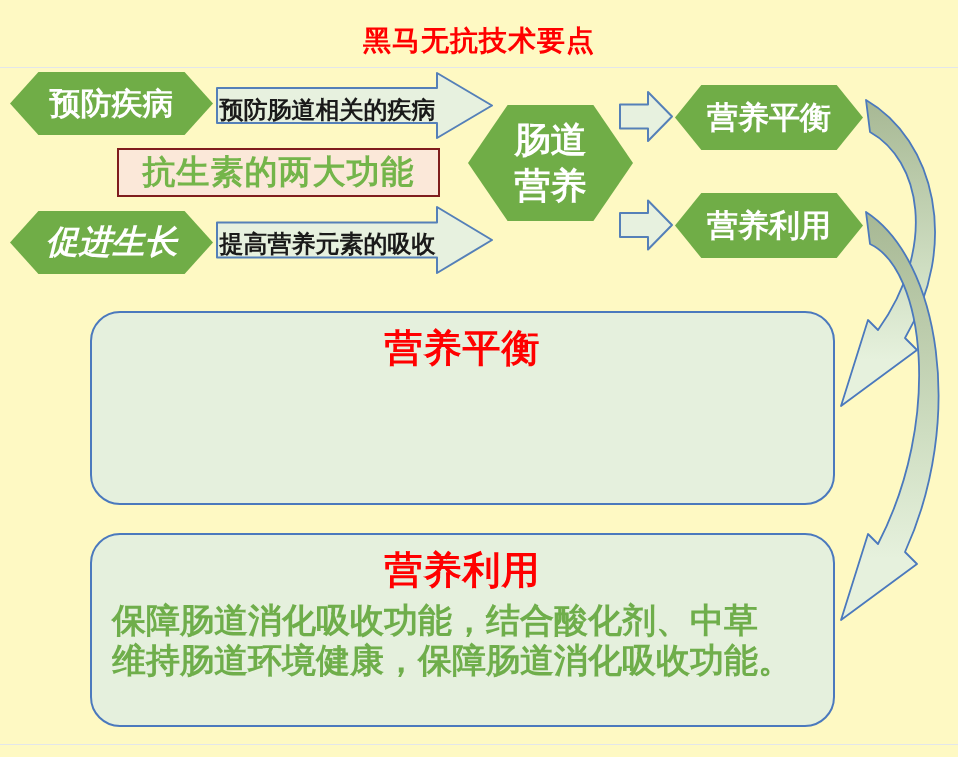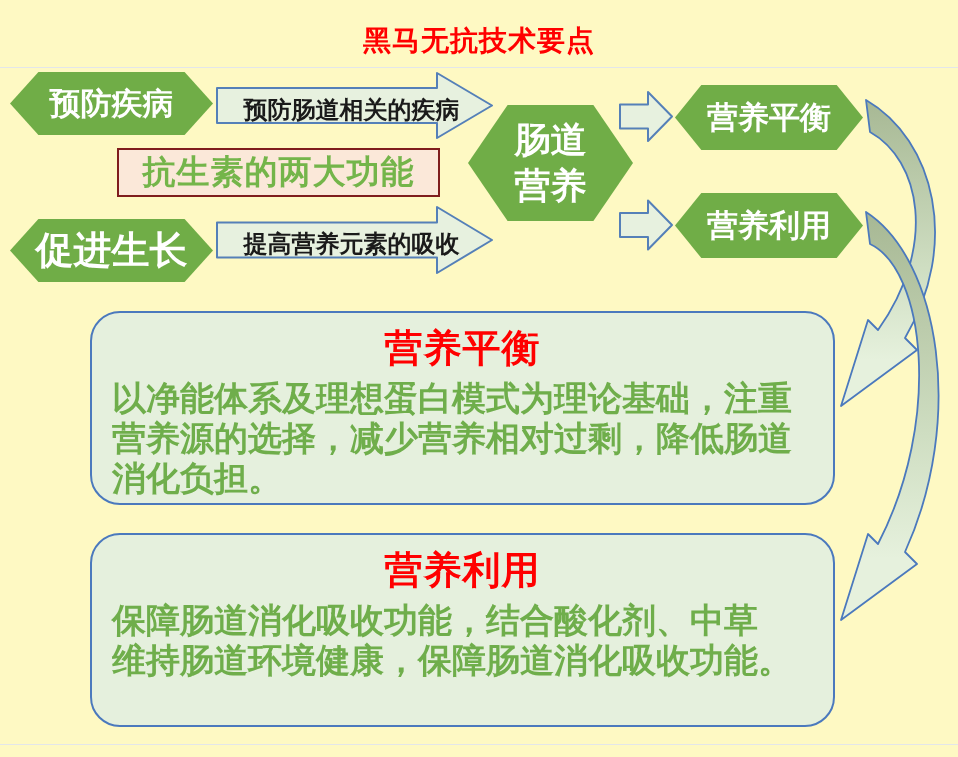--- a/index.html
+++ b/index.html
@@ -14,34 +14,34 @@
   .hr{position:absolute;left:0;width:958px;height:1px;background:#e3e6ea;}
   .hr-top{top:67px;}
   .hr-bottom{top:744px;}
 
   .hex{
     position:absolute;display:flex;align-items:center;justify-content:center;
     background:#70ad47;color:#ffffff;text-align:center;
   }
   .hex-side{clip-path:polygon(0% 50%,14% 0%,86% 0%,100% 50%,86% 100%,14% 100%);}
   .hex-left-1{left:10px;top:72px;width:203px;height:63px;font-size:31px;}
-  .hex-left-2{left:10px;top:219px;width:203px;height:63px;font-size:38px;}
+  .hex-left-2{left:10px;top:211px;width:203px;height:63px;font-size:33px;font-style:italic;}
   .hex-center{
     left:468px;top:105px;width:165px;height:116px;font-size:36px;line-height:46px;
     clip-path:polygon(0% 50%,24% 0%,76% 0%,100% 50%,76% 100%,24% 100%);
   }
   .hex-right-1{left:675px;top:85px;width:188px;height:65px;font-size:31px;}
   .hex-right-2{left:675px;top:193px;width:188px;height:65px;font-size:31px;}
 
   .svg-layer{position:absolute;left:0;top:0;width:958px;height:757px;}
 
   .arrow-label{
     position:absolute;left:217px;width:221px;height:44px;
     display:flex;align-items:center;justify-content:center;
-    font-size:24px;color:#1a1a1a;white-space:nowrap;margin-left:24px;
+    font-size:24px;color:#1a1a1a;white-space:nowrap;
   }
   .arrow-label-1{top:88px;}
   .arrow-label-2{top:222px;}
 
   .functions-box{
     position:absolute;left:117px;top:148px;width:319px;height:45px;
     background:#fbe8d9;border:2px solid #7f1d1d;
     display:flex;align-items:center;justify-content:center;
     font-size:33px;color:#74b54a;letter-spacing:1px;white-space:nowrap;
   }
@@ -124,25 +124,20 @@
 
   <div class="hex hex-side hex-right-1">
     <span>营养平衡</span>
   </div>
   <div class="hex hex-side hex-right-2">
     <span>营养利用</span>
   </div>
 
   <div class="detail-box detail-box-1">
     <div class="detail-title">营养平衡</div>
-    <div class="detail-body">
-      <div class="detail-line">以净能体系及理想蛋白模式为理论基础，注重</div>
-      <div class="detail-line">营养源的选择，减少营养相对过剩，降低肠道</div>
-      <div class="detail-line">消化负担。</div>
-    </div>
   </div>
 
   <div class="detail-box detail-box-2">
     <div class="detail-title">营养利用</div>
     <div class="detail-body">
       <div class="detail-line">保障肠道消化吸收功能，结合酸化剂、中草</div>
       <div class="detail-line">维持肠道环境健康，保障肠道消化吸收功能。</div>
     </div>
   </div>
 

